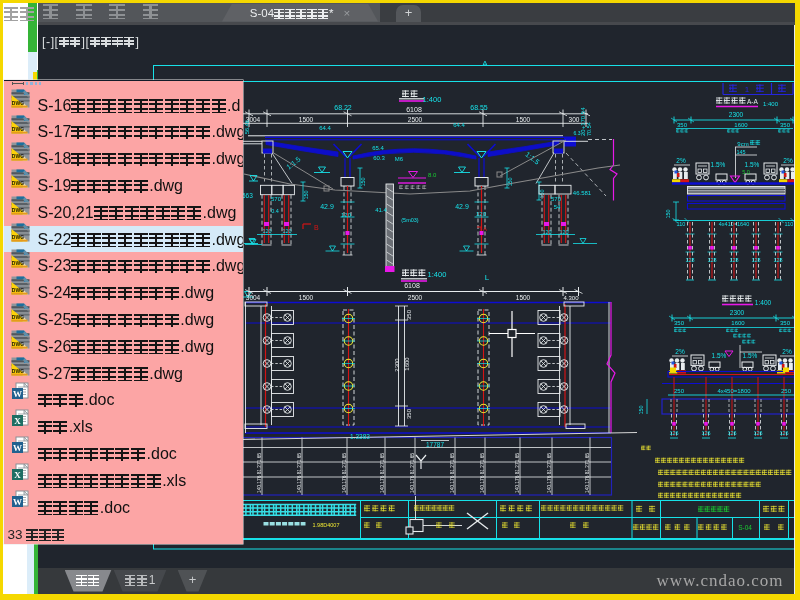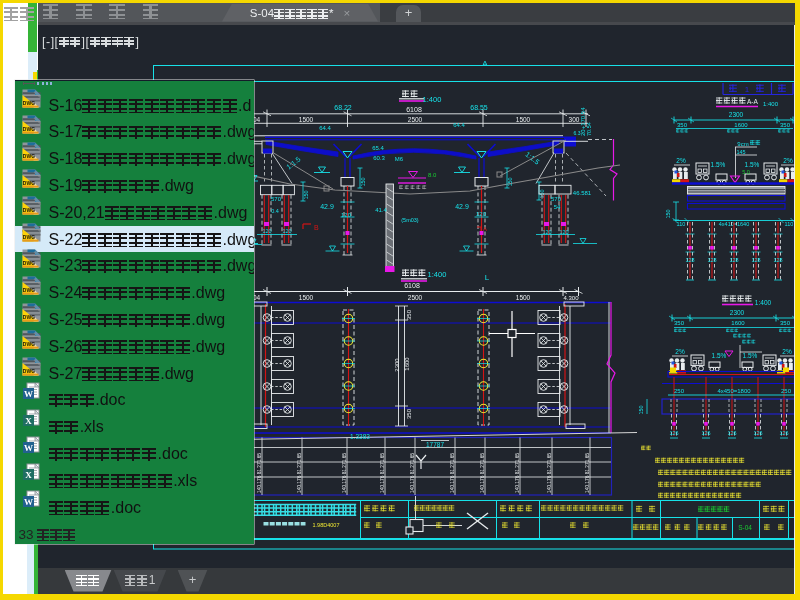--- a/index.html
+++ b/index.html
@@ -24,21 +24,21 @@
 #bstrip2 {left:27px;top:544px;width:7px;height:50px;background:#dcedf9}
 #gstrip2 {left:34px;top:544px;width:3.5px;height:50px;background:#35b437}
 
 #statusbar {left:37.5px;top:568px;width:758px;height:26px;background:#36393c}
 .stab {position:absolute;top:1.5px;height:22px;color:#c8cacc;font-size:12px;text-align:center}
 #stab1 {left:27px;width:47px;background:#87898d;clip-path:polygon(0 0,100% 0,calc(100% - 9px) 100%,9px 100%);line-height:21px;color:#fff;font-weight:bold}
 #stab2 {left:76px;width:53px;background:#45484c;clip-path:polygon(0 0,100% 0,calc(100% - 9px) 100%,9px 100%);line-height:21px}
 #stab3 {left:140px;width:30px;background:#4f5255;clip-path:polygon(0 0,100% 0,calc(100% - 9px) 100%,9px 100%);line-height:20px;font-size:13px}
 #cndao {right:12px;top:3px;position:absolute;color:#a6a6a6;font-size:17px;font-family:"Liberation Serif",serif;letter-spacing:1px}
 
-#popup {left:15px;top:80px;width:238.5px;height:464px;background:#15803d;overflow:hidden;border-top:1.2px solid #131c29}
+#popup {left:4px;top:80px;width:238.5px;height:464px;background:#fca5a5;overflow:hidden;border-top:1.2px solid #131c29}
 .row {position:absolute;left:0;width:100%;height:26.8px}
 .row.sel {background:#d5eaf8}
 .row .lbl {position:absolute;left:33.5px;top:5px;font-size:16px;color:#111;white-space:nowrap}
 #count {position:absolute;left:3.5px;top:445.5px;font-size:13.5px;color:#222}
 #fragrow {position:absolute;left:8px;top:1px;width:12px;height:3px;
   border-left:1.2px solid #555;border-right:1.2px solid #555;
   background:linear-gradient(#555 0 0) center/100% 1.4px no-repeat}
 #fragrow2 {position:absolute;left:22px;top:1px;width:15px;height:3px;
   background:repeating-linear-gradient(90deg,#8fb3d9 0 2.5px,transparent 2.5px 4.5px)}
 
@@ -777,20 +777,21 @@
 <div class="abs" id="gstrip"></div>
 <div class="abs" id="bstrip"></div>
 <div class="abs" id="ystrip"></div>
 <div class="abs" style="left:36.8px;top:70px;width:1.4px;height:10.5px;background:#35b437"></div>
 <div class="abs" id="bstrip2"></div>
 <div class="abs" id="gstrip2"></div>
 <div class="abs" id="statusbar">
   <div class="stab" id="stab1"><i class="cj " style="width:10.8px;height:10.3px;margin-right:1.2px;background:linear-gradient(90deg, transparent 0 42%, #ffffff 42% 58%, transparent 58% 100%),repeating-linear-gradient(180deg, #ffffff 0 1.5px, transparent 1.5px 3.36px)"></i><i class="cj " style="width:10.8px;height:10.3px;margin-right:1.2px;background:linear-gradient(90deg, transparent 0 42%, #ffffff 42% 58%, transparent 58% 100%),repeating-linear-gradient(180deg, #ffffff 0 1.5px, transparent 1.5px 3.36px)"></i></div>
   <div class="stab" id="stab2"><i class="cj " style="width:10.8px;height:10.3px;margin-right:1.2px;background:linear-gradient(90deg, transparent 0 42%, #b9bbbd 42% 58%, transparent 58% 100%),repeating-linear-gradient(180deg, #b9bbbd 0 1.5px, transparent 1.5px 3.36px)"></i><i class="cj " style="width:10.8px;height:10.3px;margin-right:1.2px;background:linear-gradient(90deg, transparent 0 42%, #b9bbbd 42% 58%, transparent 58% 100%),repeating-linear-gradient(180deg, #b9bbbd 0 1.5px, transparent 1.5px 3.36px)"></i>1</div>
   <div class="stab" id="stab3">+</div>
+  <div id="cndao">www.cndao.com</div>
 </div>
 <div class="abs" id="popup">
 <div id="fragrow"></div>
       <div id="fragrow2"></div>
 <div class="row" style="top:10.6px">
         <svg width="20" height="19" viewBox="0 0 20 19" style="position:absolute;left:7px;top:-3px">
 <polygon points="0.5,0.5 13,0.5 18.5,6 18.5,18.5 0.5,18.5" fill="#8f959b"></polygon>
 <rect x="0.5" y="3.2" width="18" height="2.1" fill="#51575d"></rect>
 <rect x="0.5" y="7" width="18" height="2.1" fill="#5a6066"></rect>
 <rect x="0.5" y="10.8" width="18" height="1.8" fill="#6a7076"></rect>

